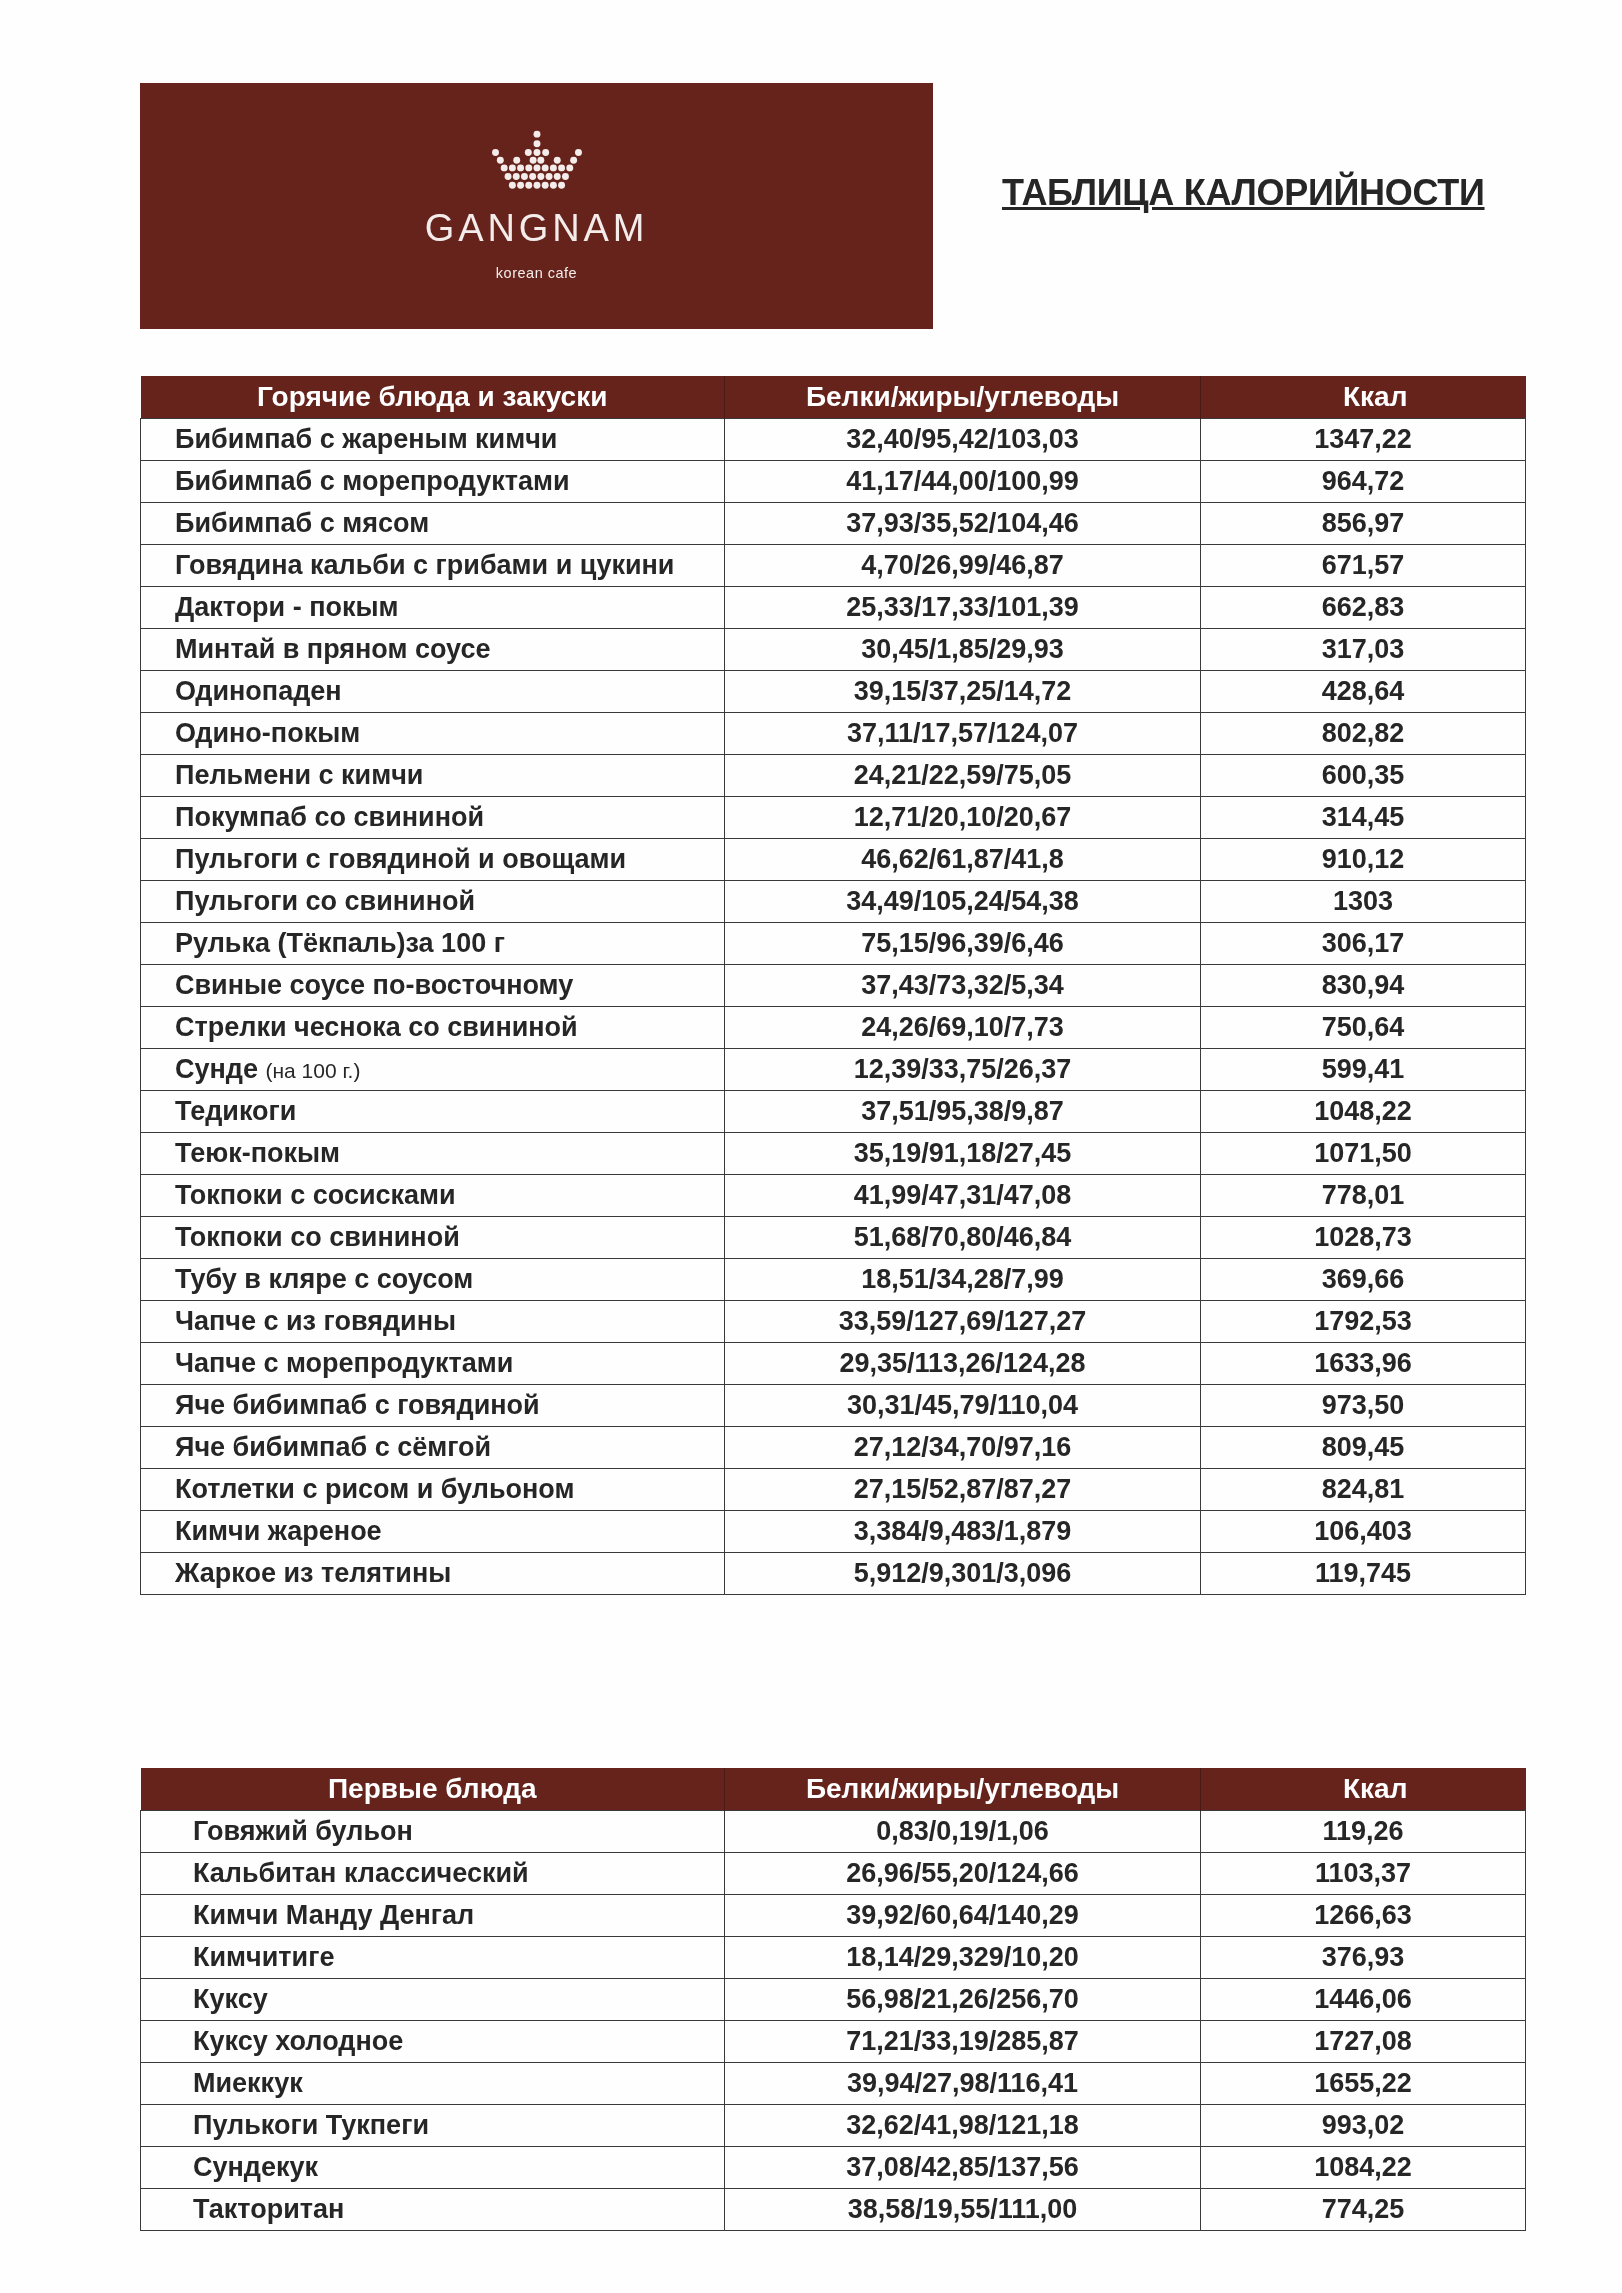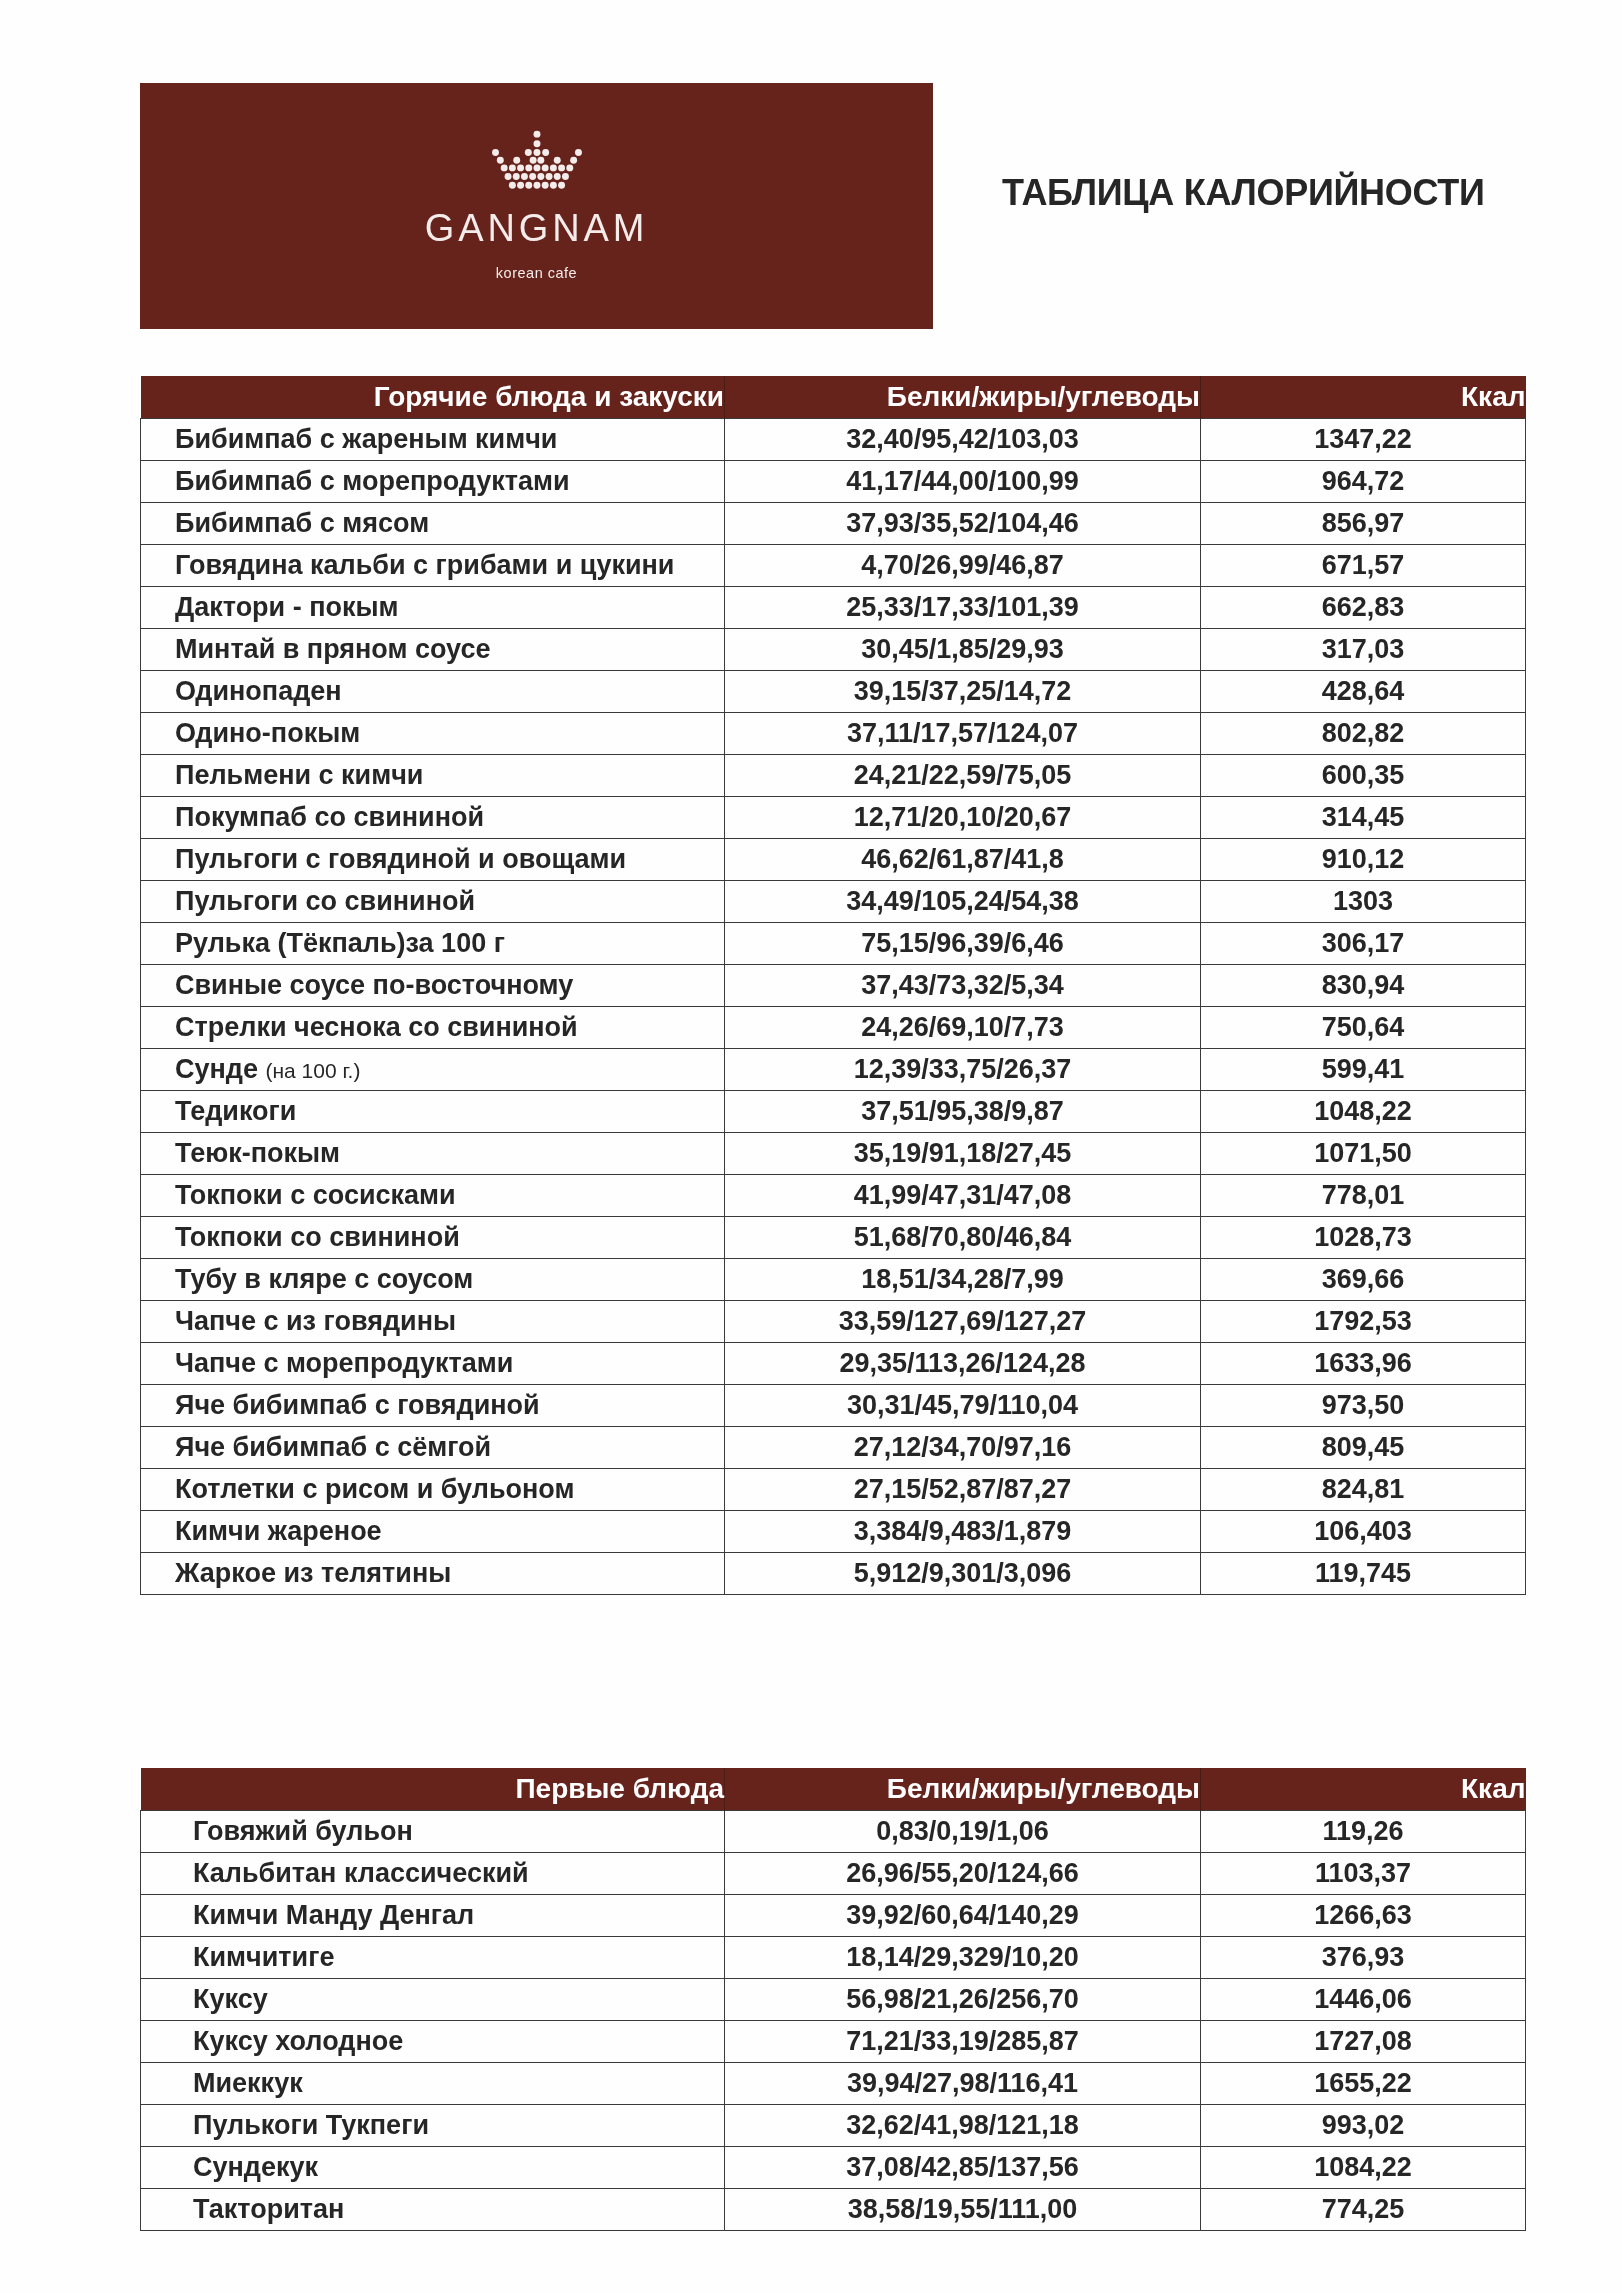--- a/index.html
+++ b/index.html
@@ -5,28 +5,28 @@
   html, body { margin:0; padding:0; background:#fefefe; }
   body { width:1622px; height:2293px; position:relative; overflow:hidden;
          font-family:"Liberation Sans","DejaVu Sans",sans-serif; color:#262626; }
   .logo-box { position:absolute; left:140px; top:71px; width:793px; height:246px;
               background:#65231c;margin-top:12px; }
   .crown { position:absolute; left:0; top:0; width:793px; height:246px; }
   .brand { position:absolute; left:0; width:793px; text-align:center; color:#f4ecea; }
   .brand-name { top:124px; font-size:38px; letter-spacing:3.9px; font-weight:normal; }
   .brand-sub { top:182px; font-size:14.5px; letter-spacing:0.5px; }
   .doc-title { position:absolute; left:1002px; top:172px; font-size:36px; font-weight:bold;
-               color:#262626; white-space:nowrap; letter-spacing:-0.3px; }
+               color:#262626; white-space:nowrap; letter-spacing:-0.3px;text-decoration:underline; }
   table.cal { position:absolute; left:140px; width:1386px; border-collapse:collapse;
               table-layout:fixed; }
   table.cal col.c1 { width:584px; }
   table.cal col.c2 { width:476px; }
   table.cal col.c3 { width:325px; }
   table.cal th { background:#65231c; color:#ffffff; height:42px; padding:0;
-                 font-size:28px; font-weight:bold; text-align:right;
+                 font-size:28px; font-weight:bold; text-align:center;
                  border-right:1.9px solid #4a1a15; white-space:nowrap; }
   table.cal th:last-child { border-right:none;padding-left:24px; }
   table.cal td { height:41px; padding:0; border:1.4px solid #3a3a3a; font-size:27px;
                  font-weight:bold; color:#262626; white-space:nowrap; }
   table.cal td.name { text-align:left; padding-left:34px; }
   table.cal.first td.name { }
   table.cal.second td.name { padding-left:52px; }
   table.cal td.macro, table.cal td.kcal { text-align:center; }
   .note { font-weight:normal; font-size:21px; }
   #t1 { top:376px; }

